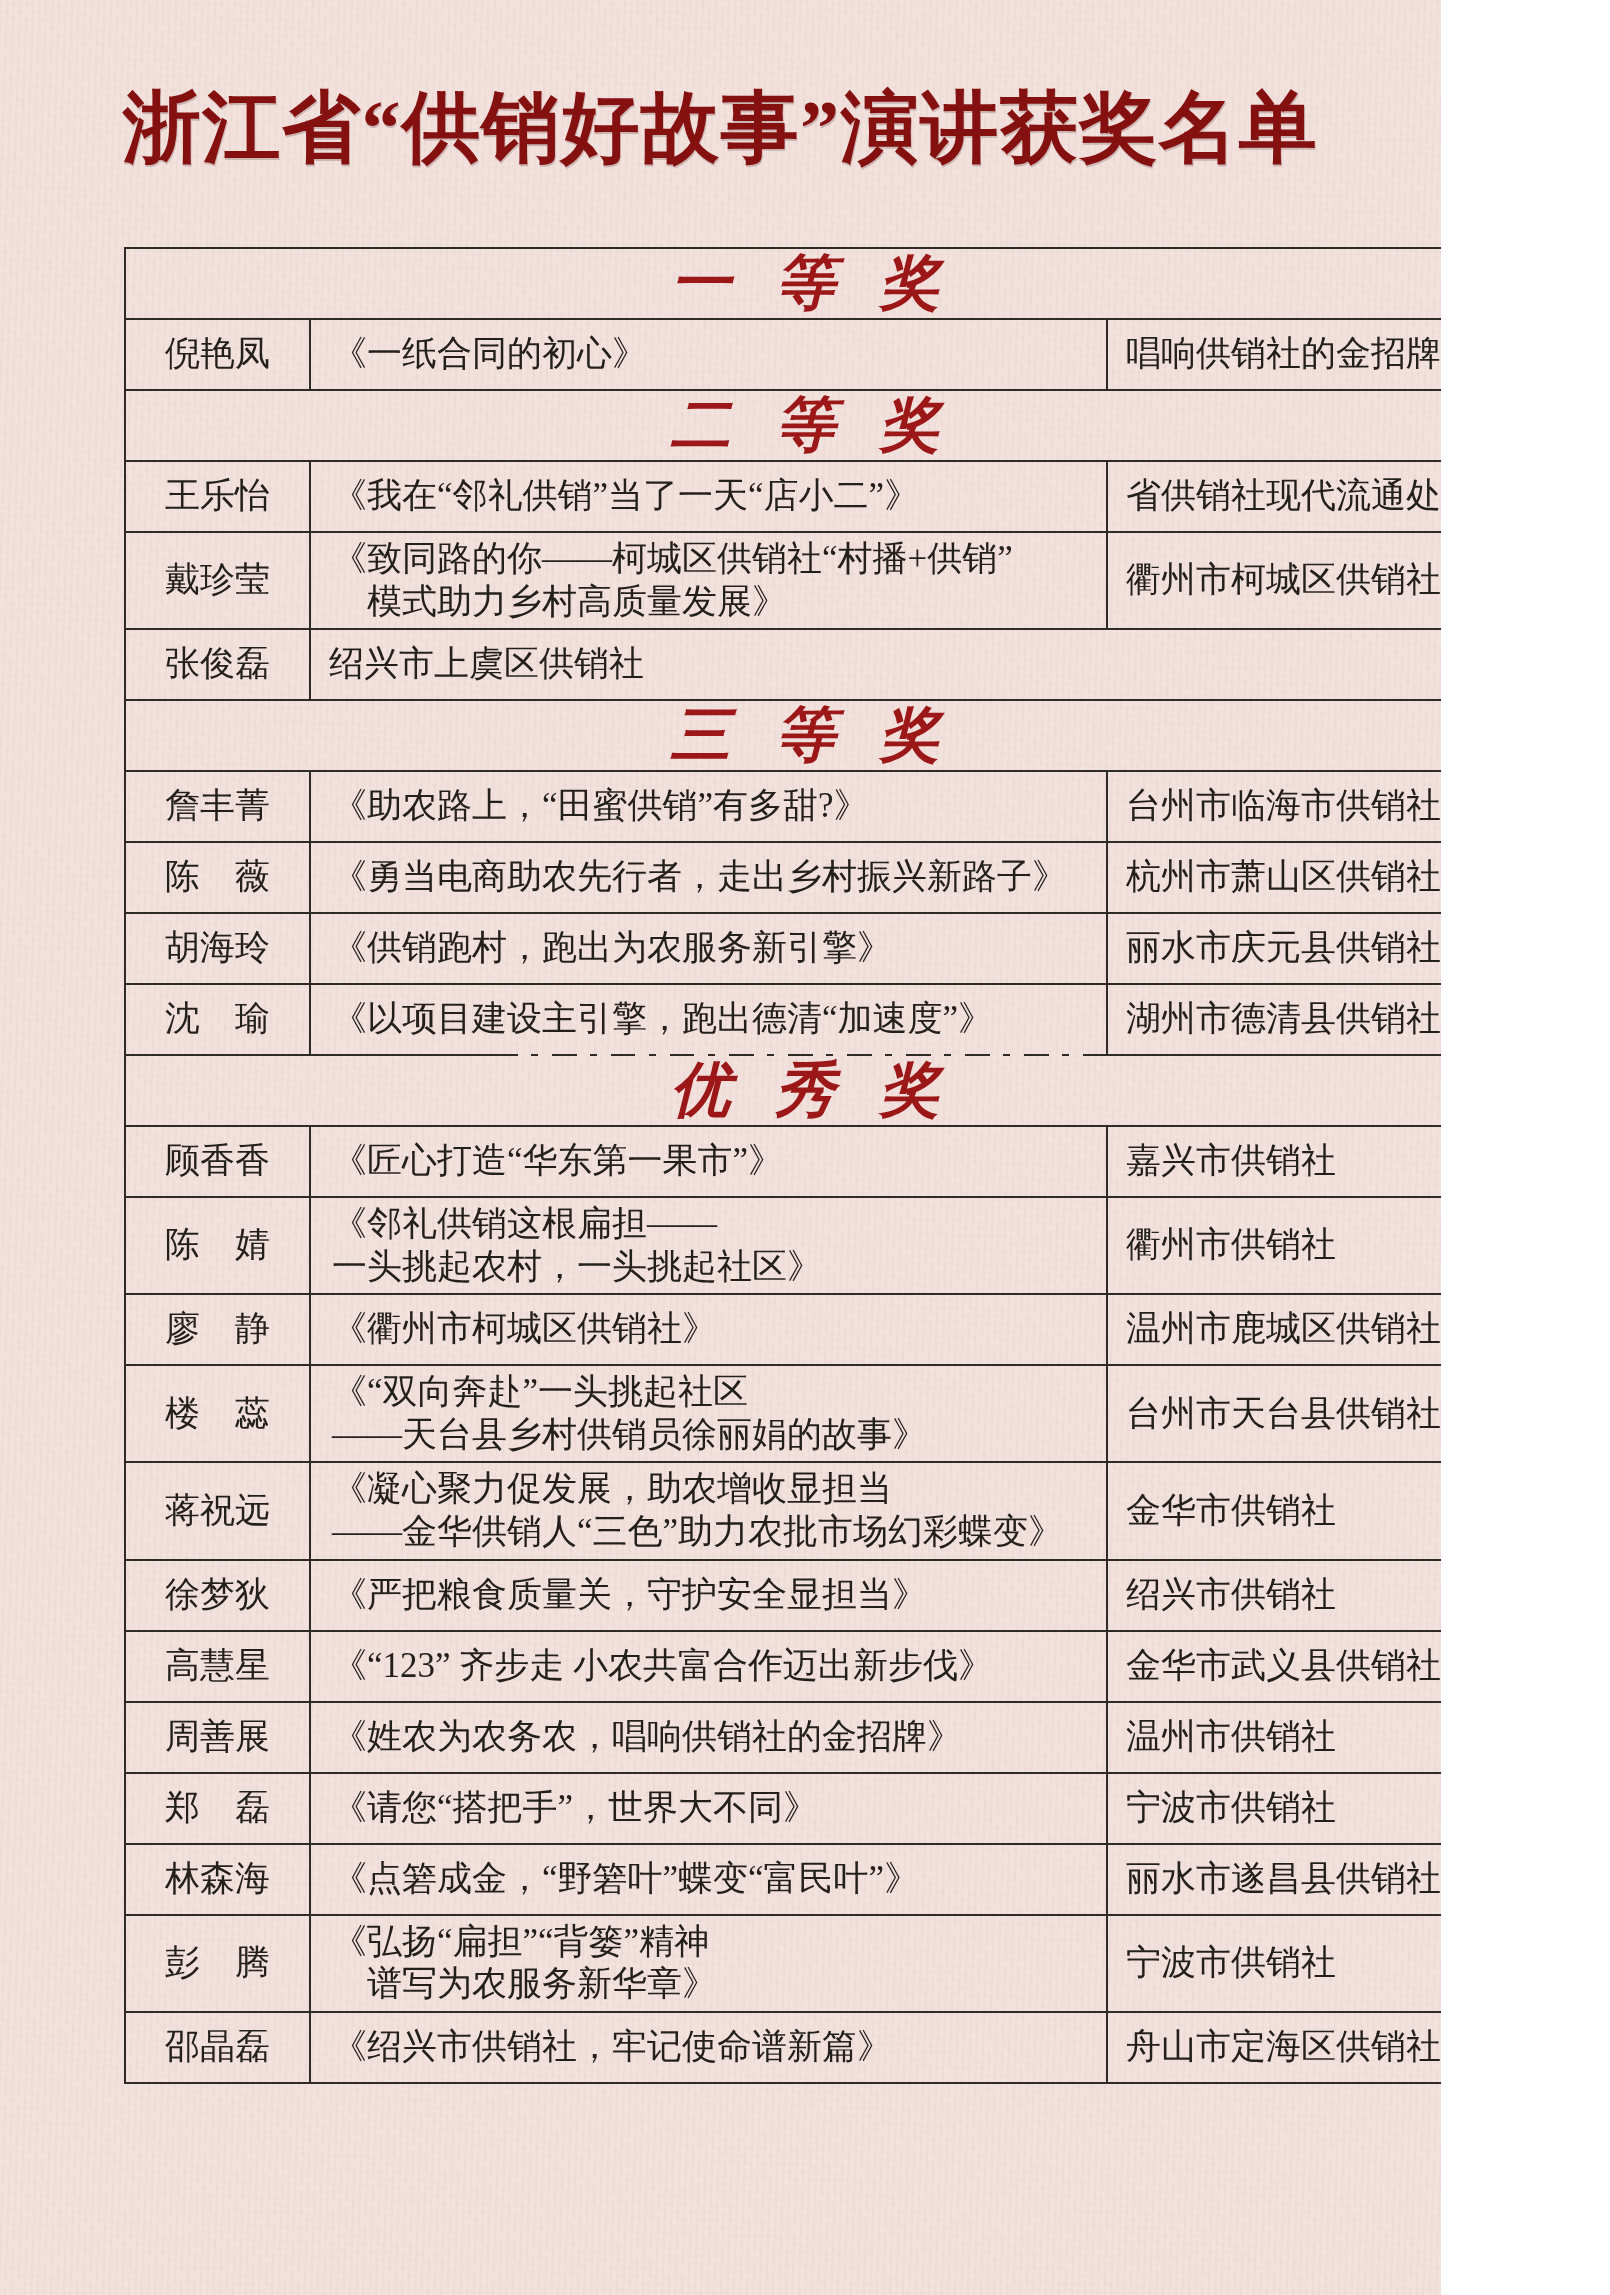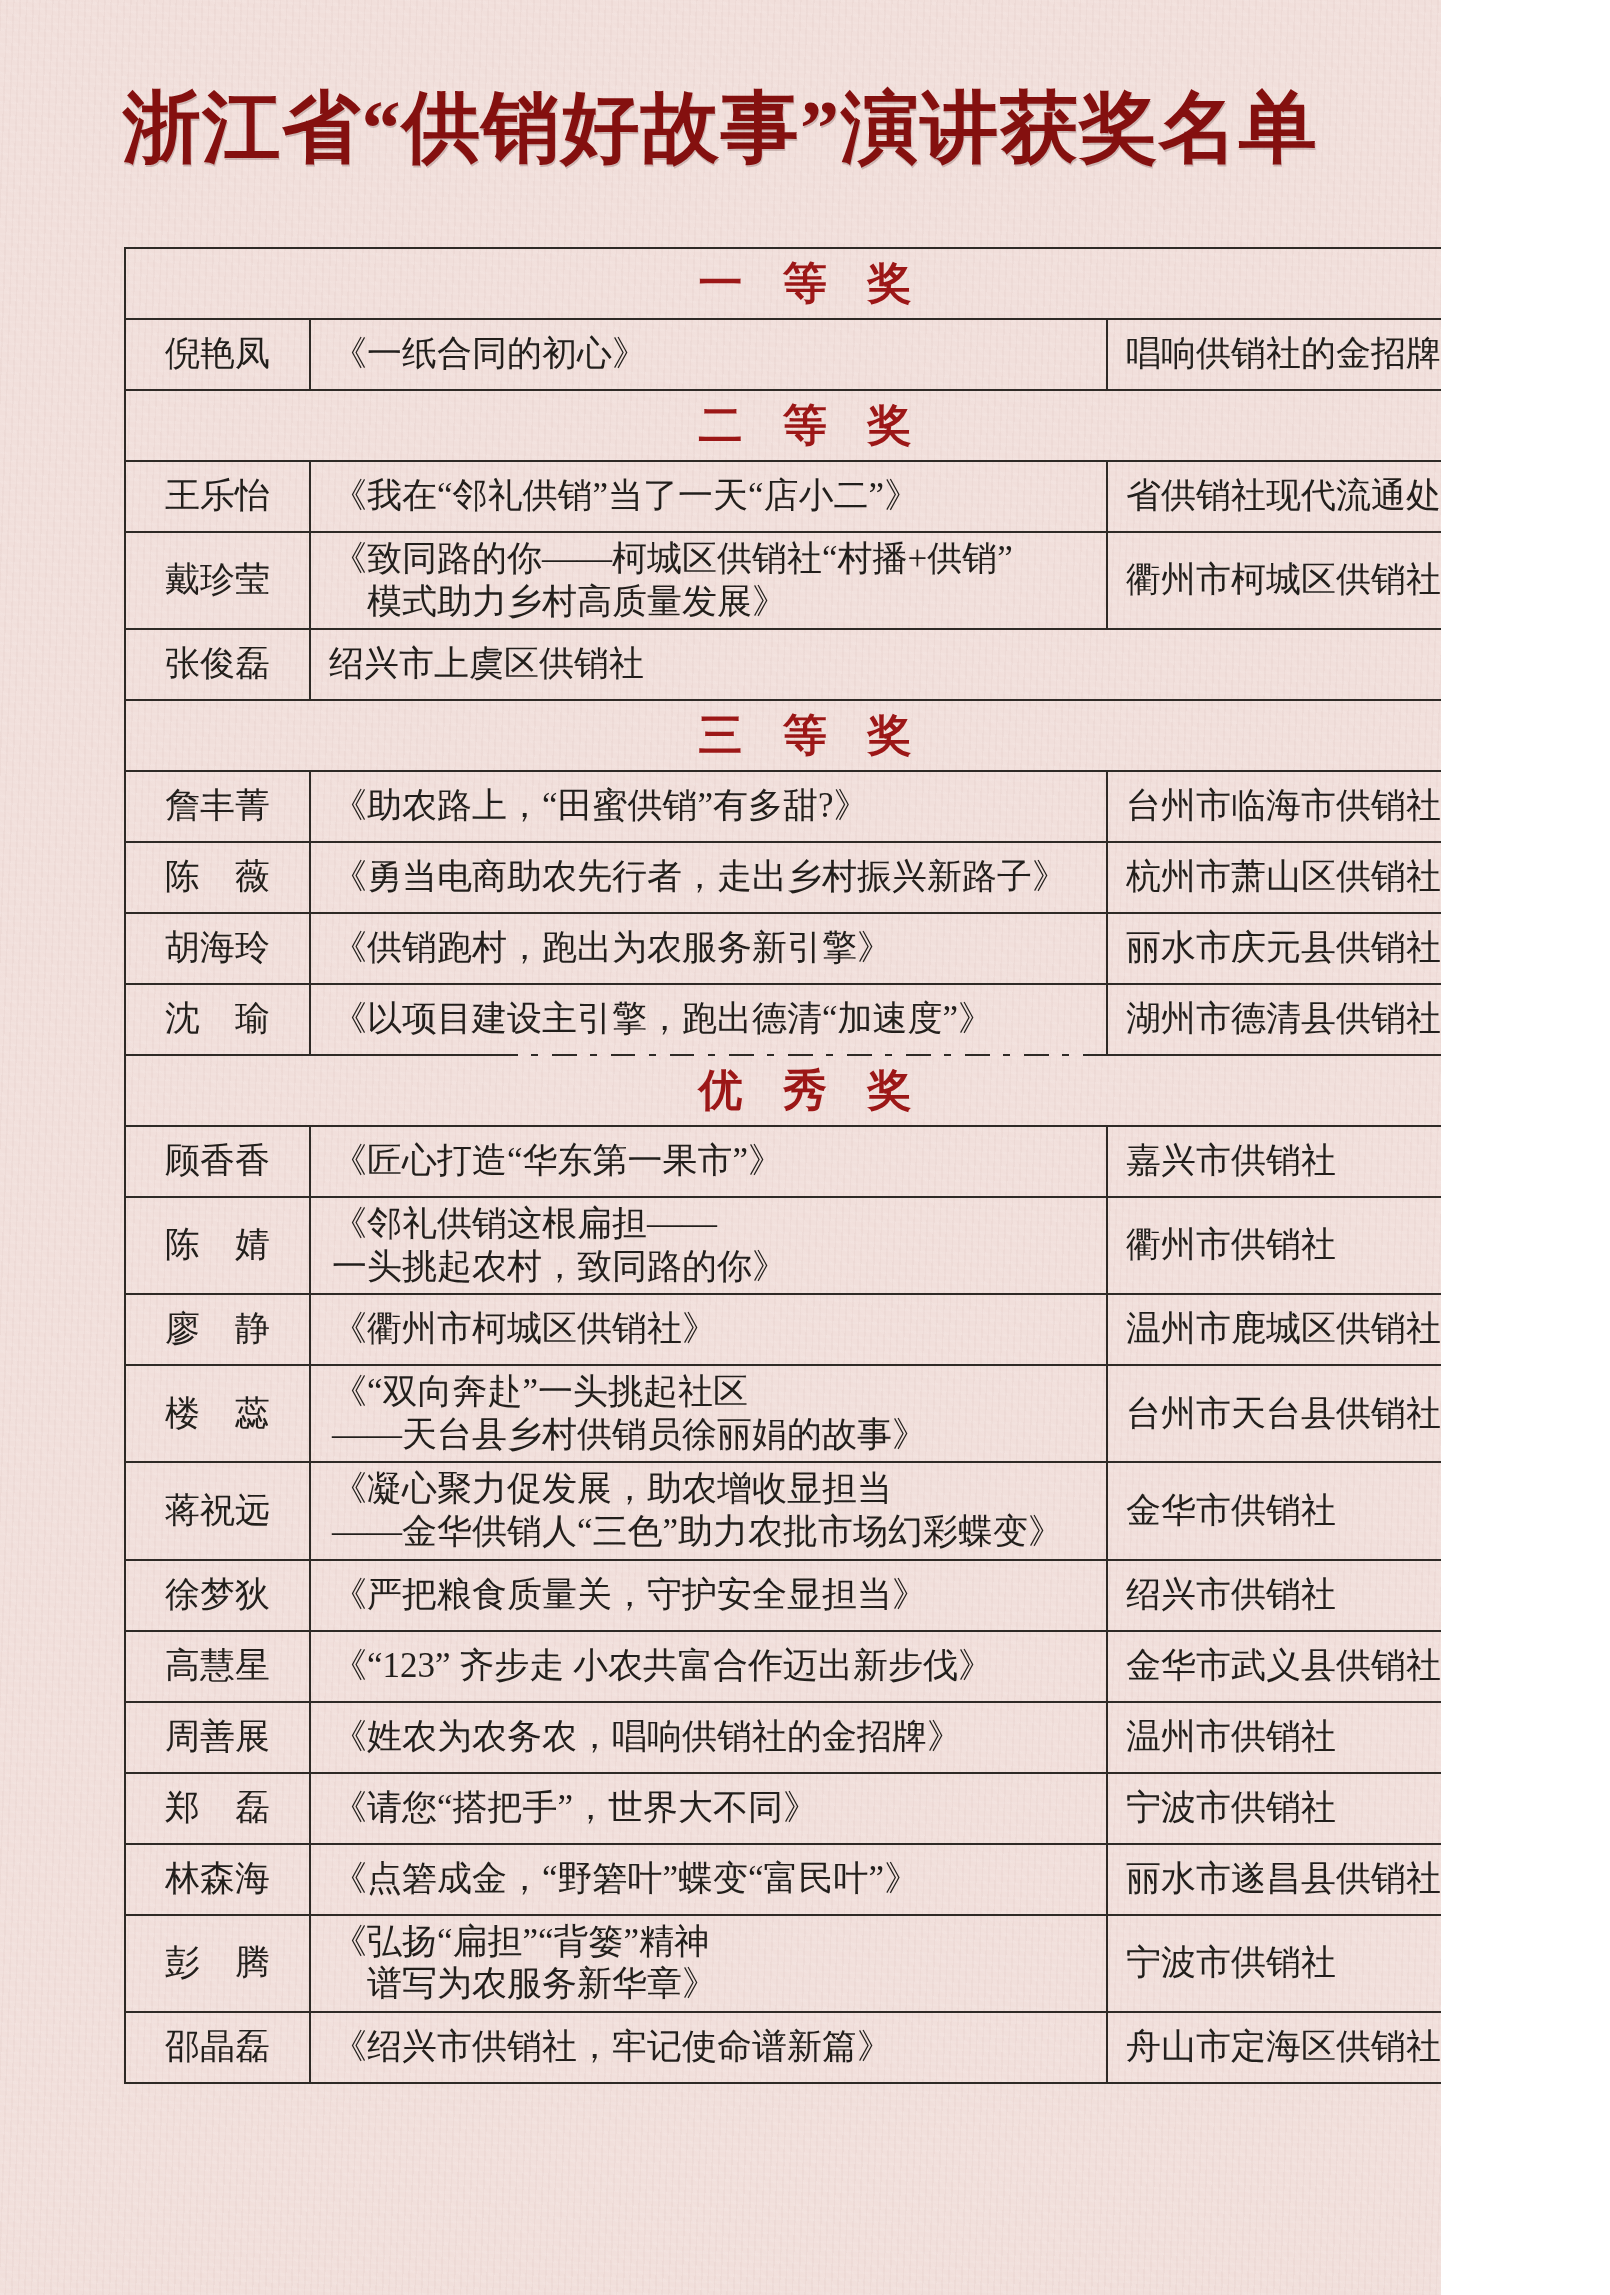--- a/index.html
+++ b/index.html
@@ -34,26 +34,27 @@
     box-sizing: border-box;
     border: 2.4px solid #2e2a26;
     background: rgba(255,255,255,0.0);
   }
   .section-header {
     position: relative;
     height: 69px;
     display: flex;
     align-items: center;
     justify-content: center;
-    font-size: 44px;
+    font-size: 60px;
     font-weight: bold;
     color: #9c1717;
     letter-spacing: 14.7px;
     text-indent: 14.7px; 
     border-bottom: 2.4px solid #2e2a26;
+    font-style: italic;
   }
   .dash-overlay {
     position: absolute;
     top: -2.4px;
     left: 27%;
     width: 45%;
     height: 2.4px;
     background-image: repeating-linear-gradient(90deg,
       #2e2a26 0 24.5px, #f1dfdb 24.5px 38px,
       #2e2a26 38px 45px, #f1dfdb 45px 59px);
@@ -139,21 +140,21 @@
       </div>
       <div class="section-header">优 秀 奖<div class="dash-overlay"></div></div>
       <div class="row">
         <div class="cell name-cell">顾香香</div>
         <div class="cell title-cell">《匠心打造“华东第一果市”》</div>
         <div class="cell org-cell">嘉兴市供销社</div>
       </div>
       <div class="row">
         <div class="cell name-cell">陈　婧</div>
         <div class="cell title-cell">《邻礼供销这根扁担——
-一头挑起农村，致同路的你》</div>
+一头挑起农村，一头挑起社区》</div>
         <div class="cell org-cell">衢州市供销社</div>
       </div>
       <div class="row">
         <div class="cell name-cell">廖　静</div>
         <div class="cell title-cell">《衢州市柯城区供销社》</div>
         <div class="cell org-cell">温州市鹿城区供销社</div>
       </div>
       <div class="row">
         <div class="cell name-cell">楼　蕊</div>
         <div class="cell title-cell">《“双向奔赴”一头挑起社区

